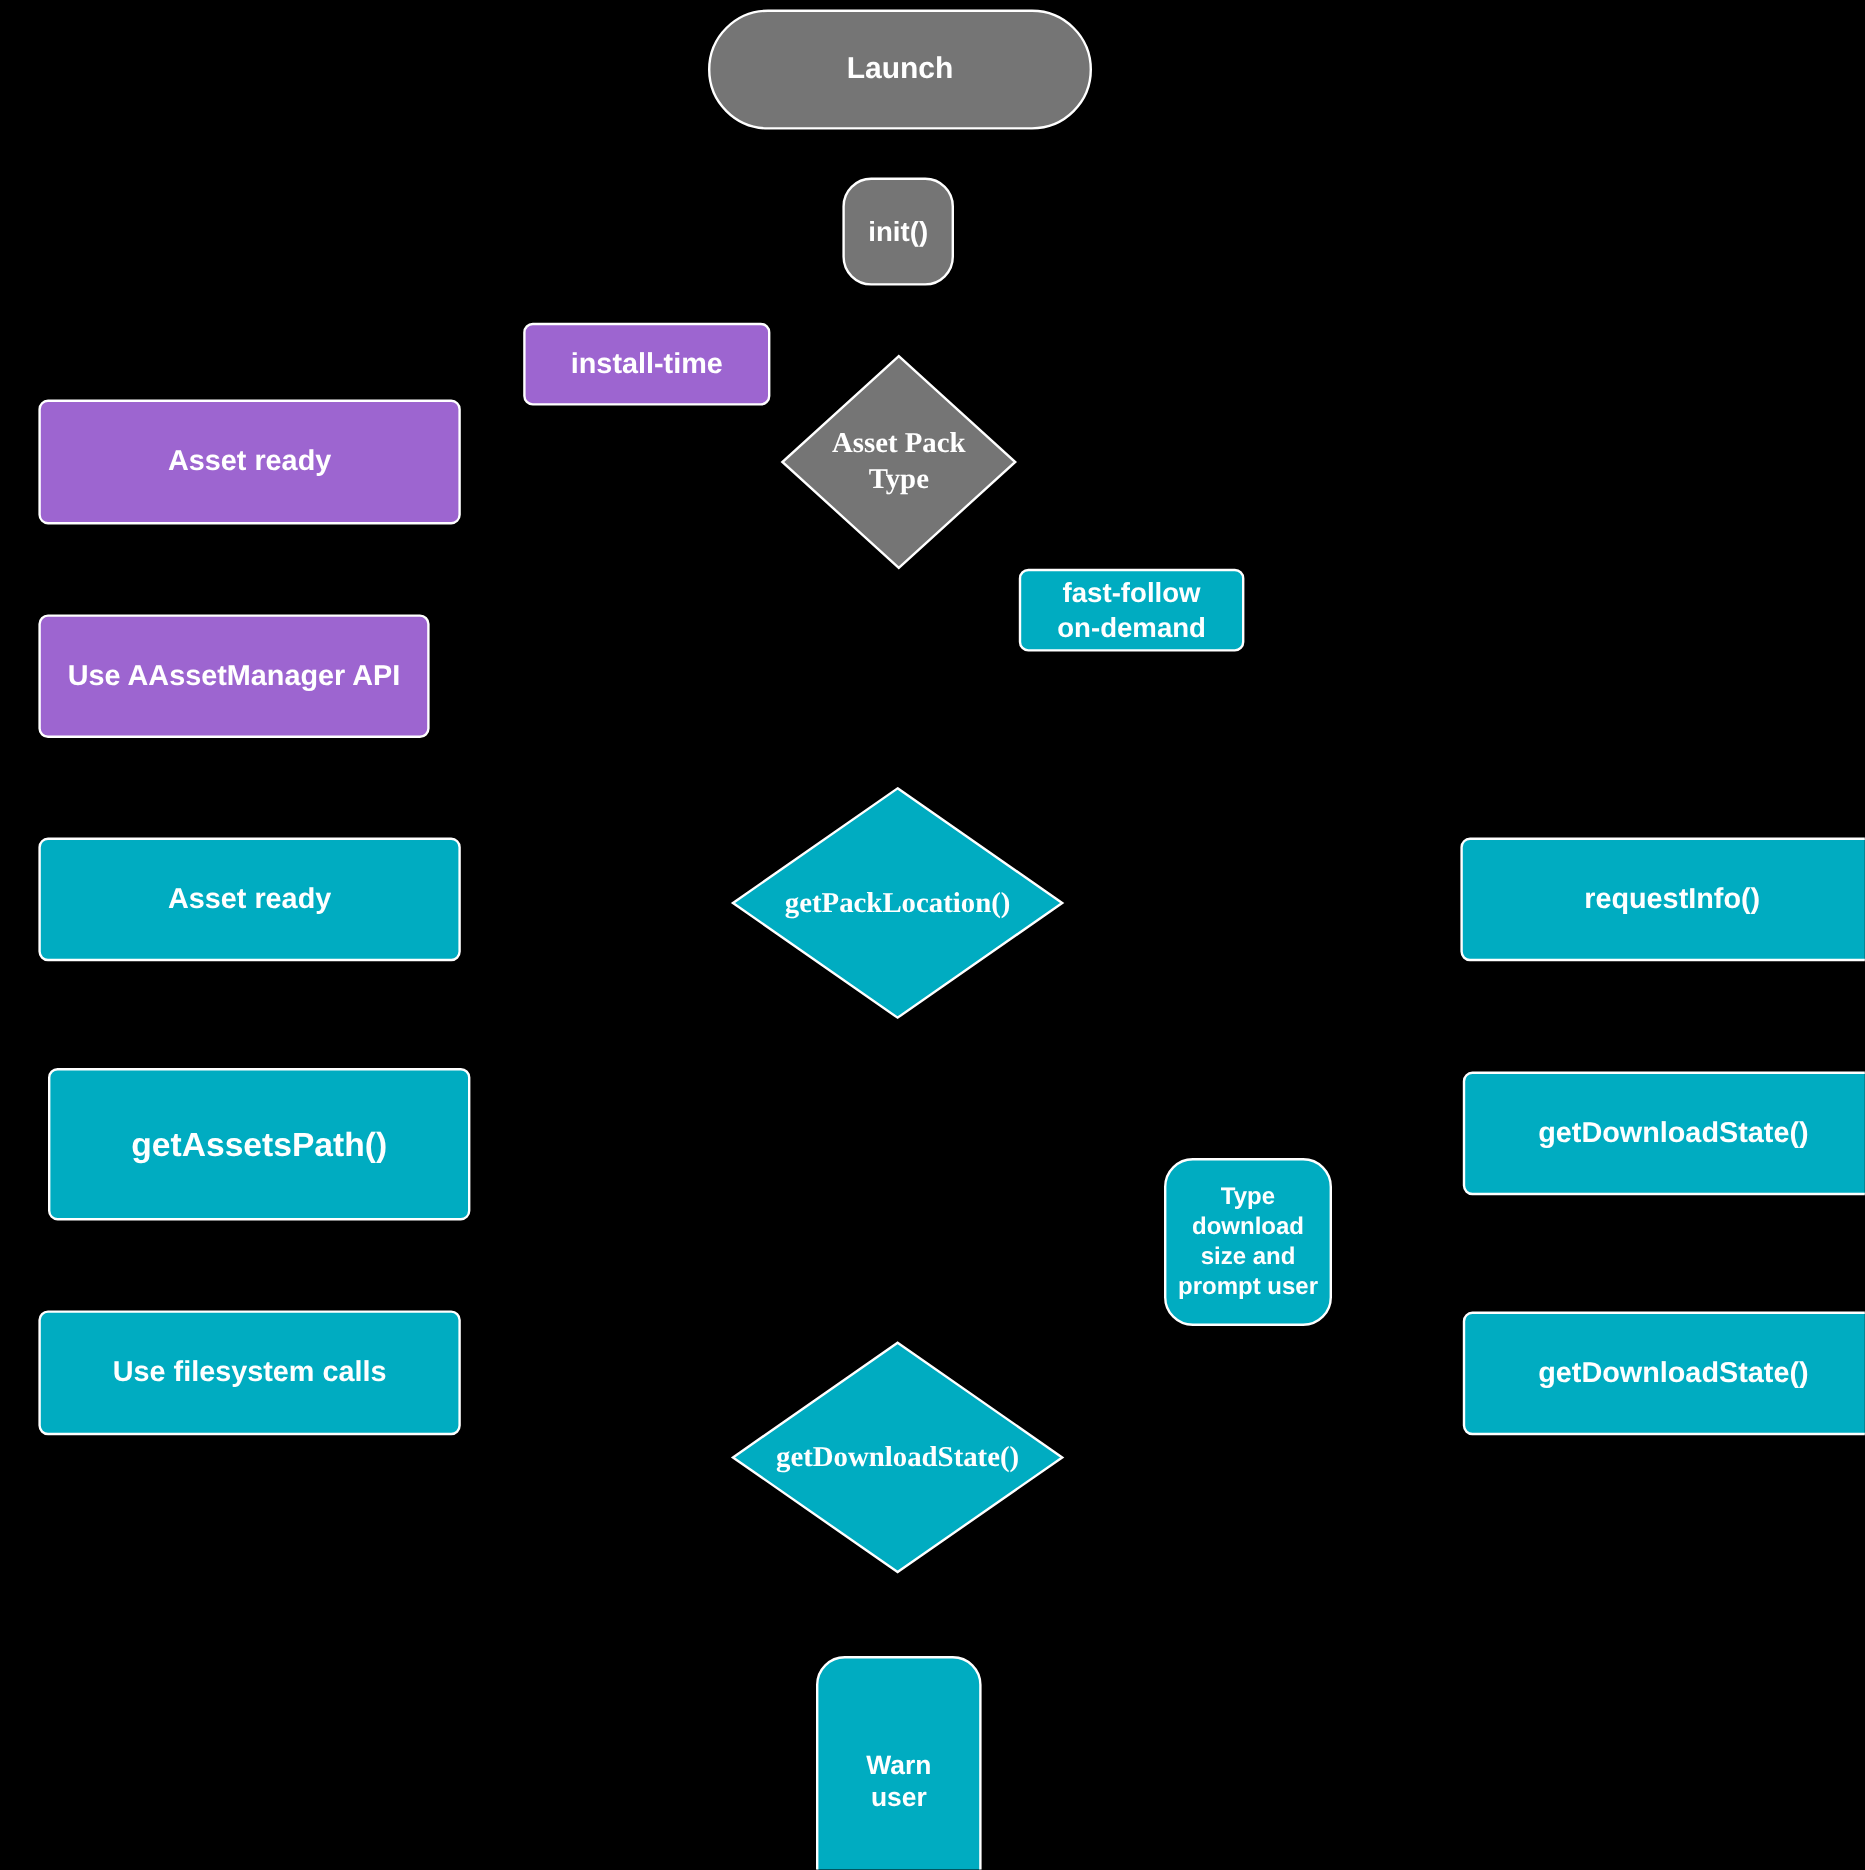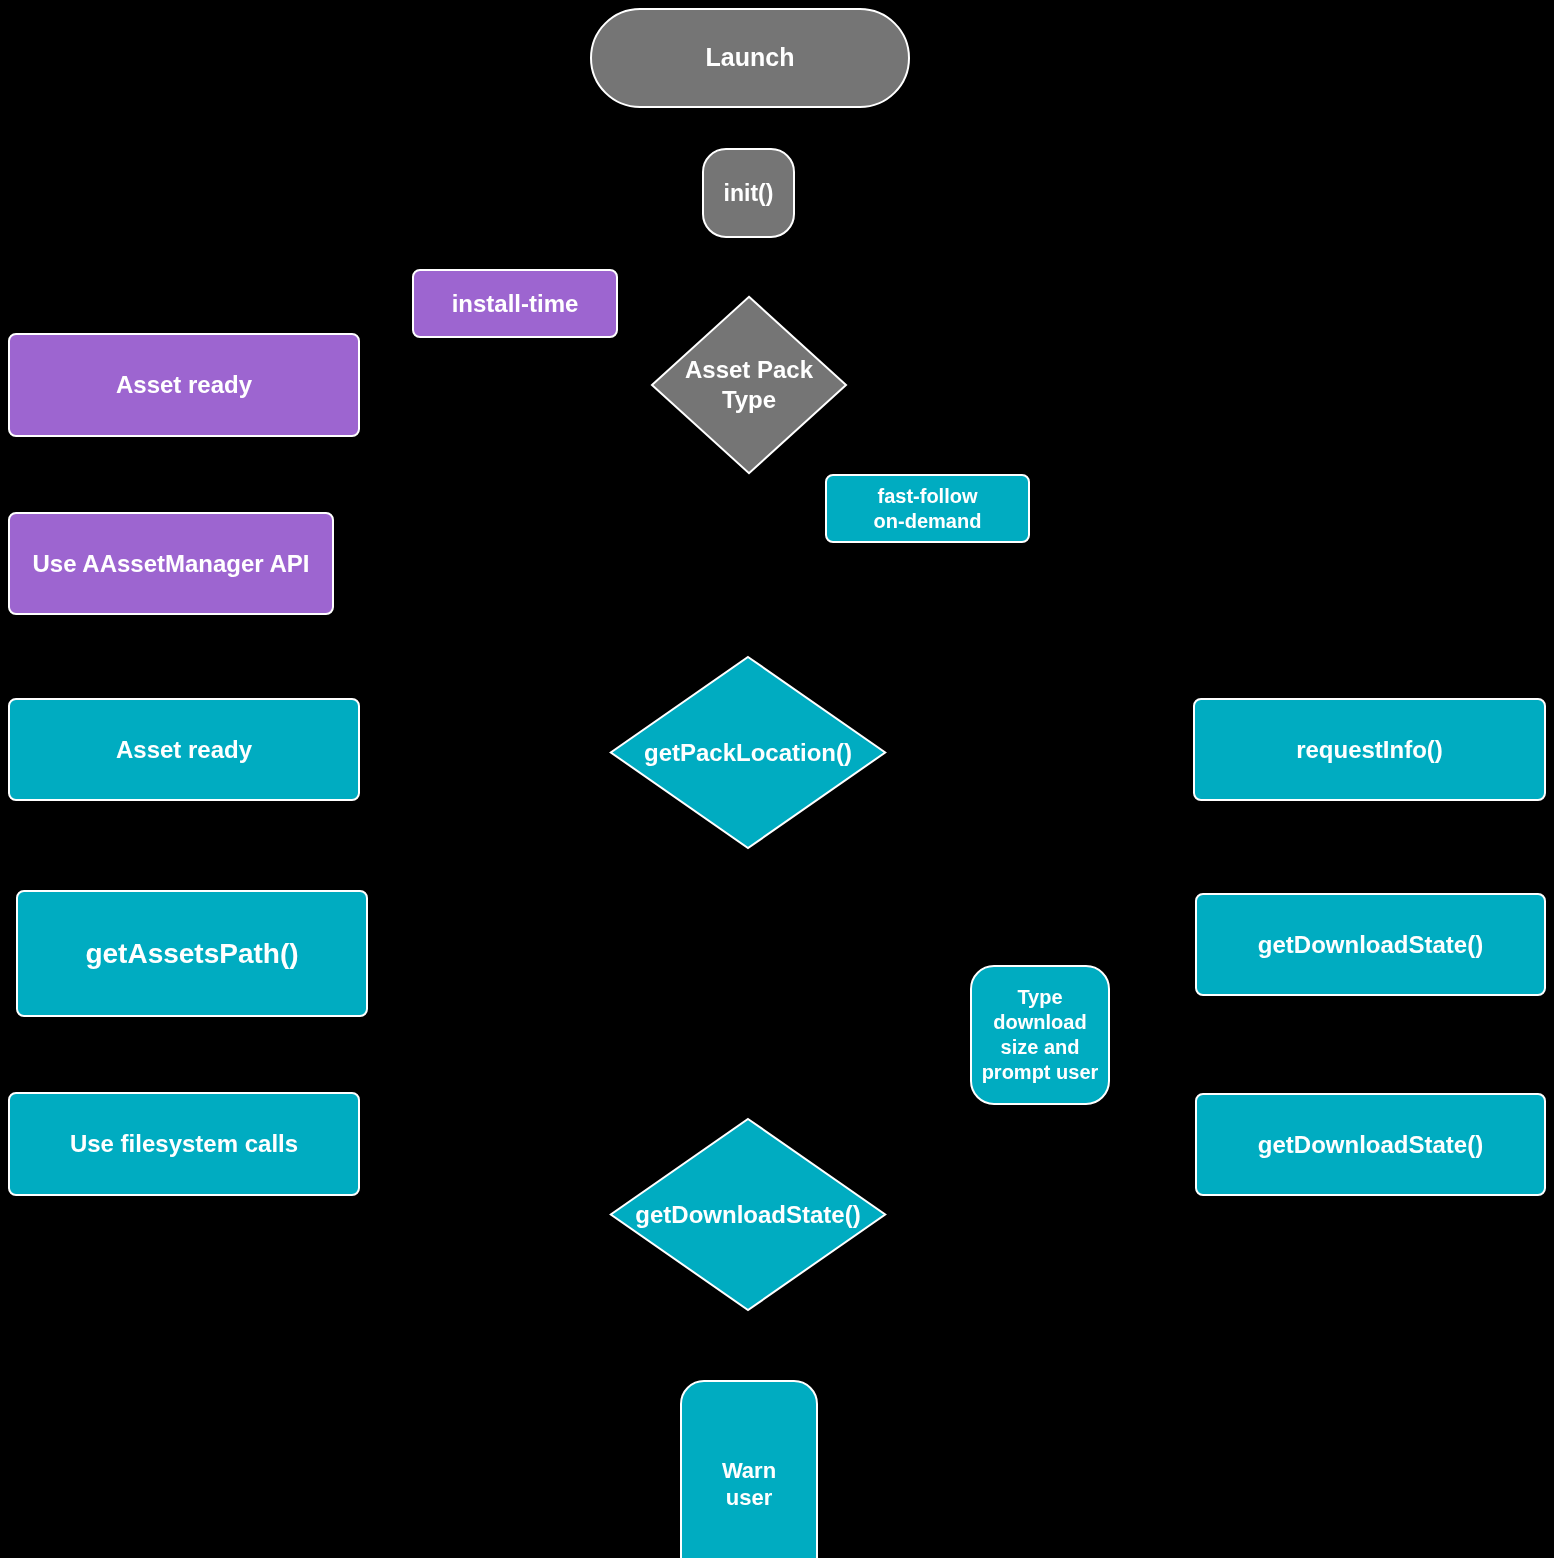--- a/index.html
+++ b/index.html
@@ -20,35 +20,37 @@
     display: flex;
     align-items: center;
     justify-content: center;
     text-align: center;
     color: #ffffff;
     font-weight: bold;
   }
   .shape-rect {
     border: 2px solid #ffffff;
     border-radius: 8px;
+    margin-left: 24px;
   }
   .shape-rounded {
     border: 2px solid #ffffff;
     border-radius: 24px;
   }
   .shape-stadium {
     border: 2px solid #ffffff;
     border-radius: 60px;
   }
   .fill-gray   { background: #757575; }
   .fill-purple { background: #9d65d0; }
   .fill-teal   { background: #00acc1; }
   .shape-diamond {
     background: transparent;
     border: none;
+    font-family: Liberation Serif, serif;
   }
   .shape-diamond svg {
     position: absolute;
     left: 0; top: 0;
     width: 100%; height: 100%;
   }
   .label {
     position: relative;
     z-index: 1;
     white-space: pre-line;
@@ -76,21 +78,21 @@
     <polygon points="50,1 99,50 50,99 1,50" stroke-width="2" vector-effect="non-scaling-stroke" stroke="#ffffff" fill="#757575"></polygon>
   </svg>
   <span class="label">Asset Pack
 Type</span>
 </div>
 
 <div class="node shape-rect fill-purple" style="left:8px;top:333px;width:352px;height:104px;font-size:24px">
   <span class="label">Asset ready</span>
 </div>
 
-<div class="node shape-rect fill-teal" style="left:825px;top:474px;width:205px;height:69px;font-size:20px">
+<div class="node shape-rect fill-teal" style="left:825px;top:474px;width:188px;height:69px;font-size:23px">
   <span class="label">fast-follow
 on-demand</span>
 </div>
 
 <div class="node shape-rect fill-purple" style="left:8px;top:512px;width:326px;height:103px;font-size:24px">
   <span class="label">Use AAssetManager API</span>
 </div>
 
 <div class="node shape-diamond" style="left:608px;top:655px;width:280px;height:195px;font-size:24px">
   <svg viewBox="0 0 100 100" preserveAspectRatio="none">

